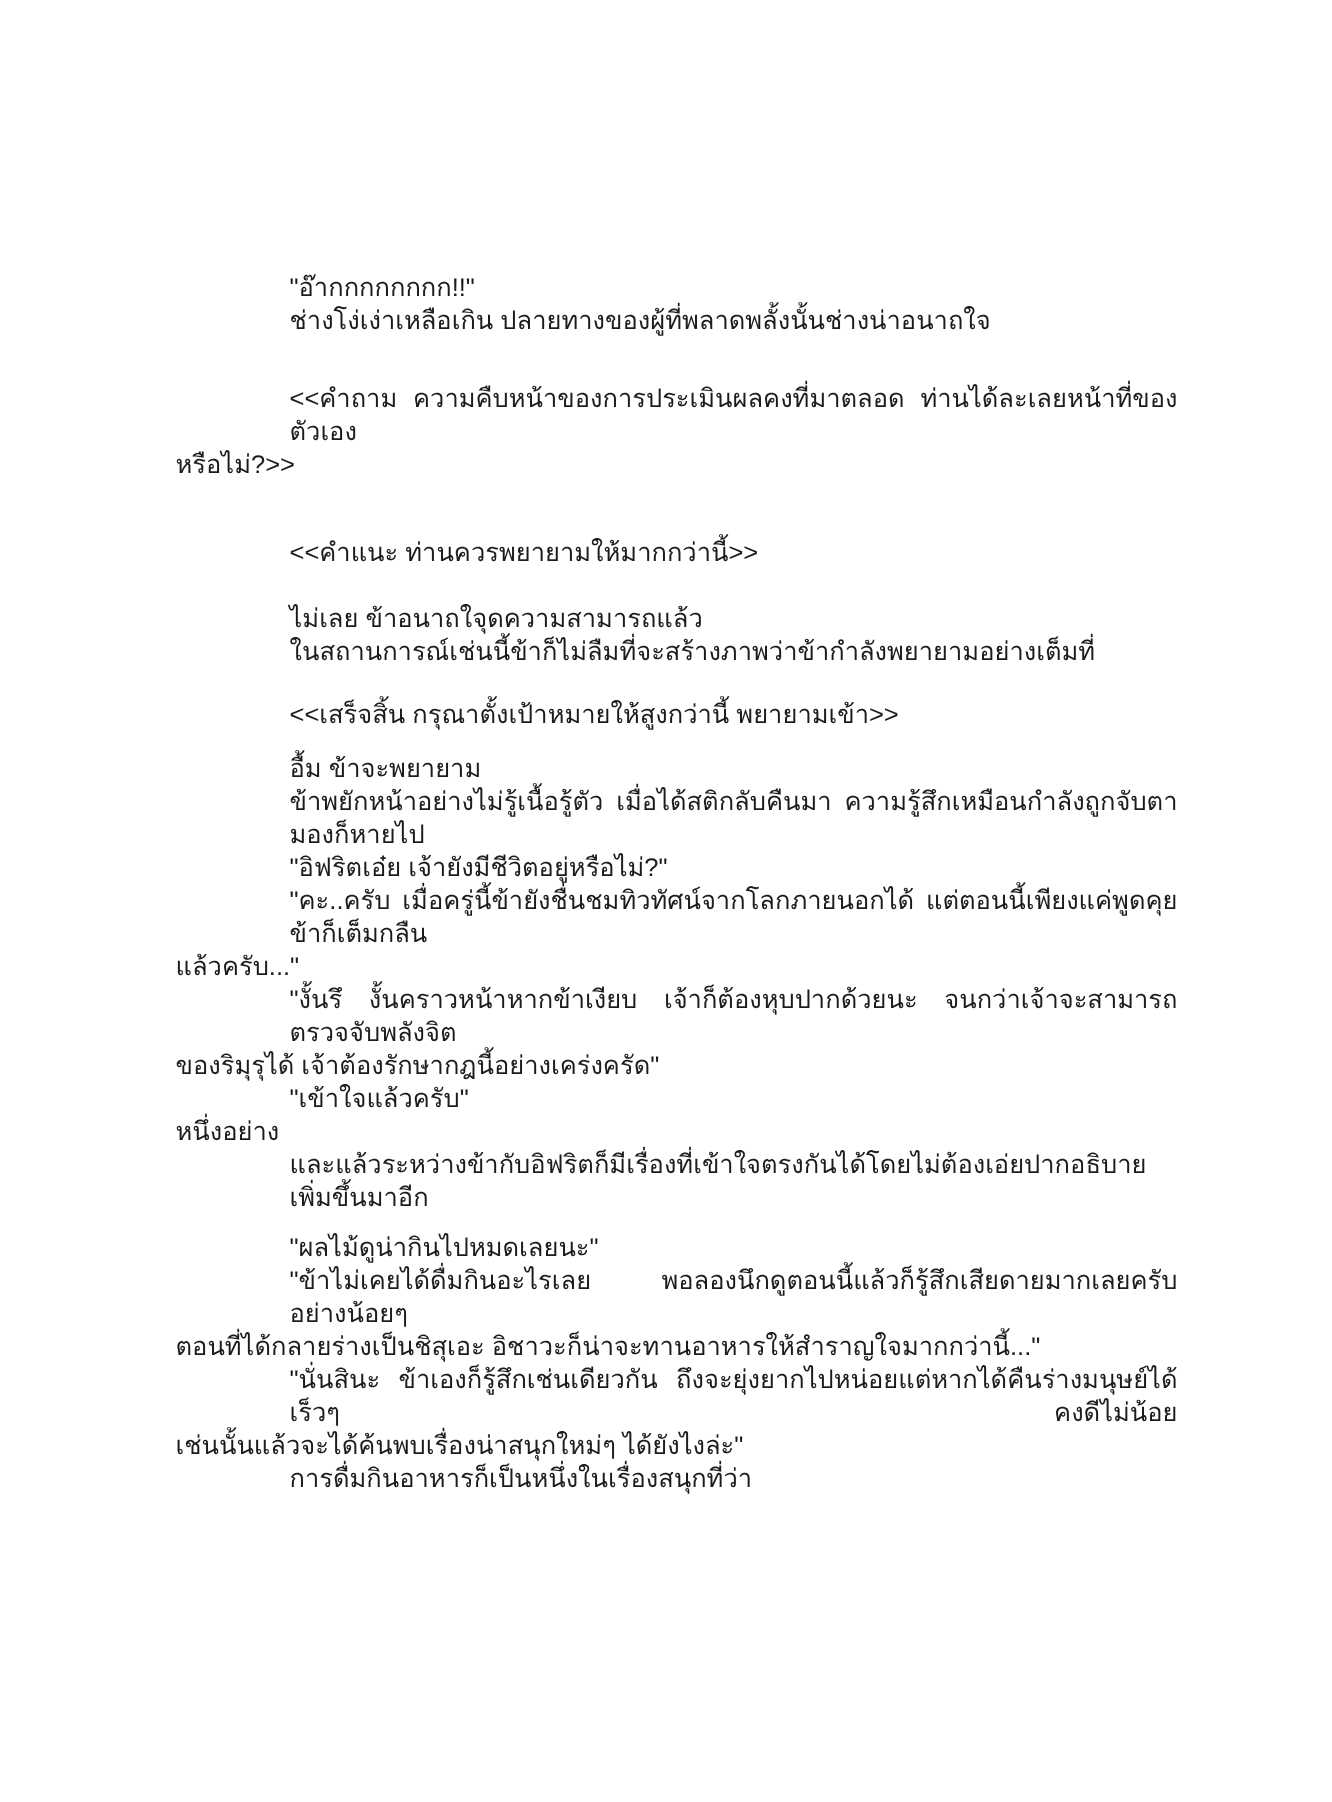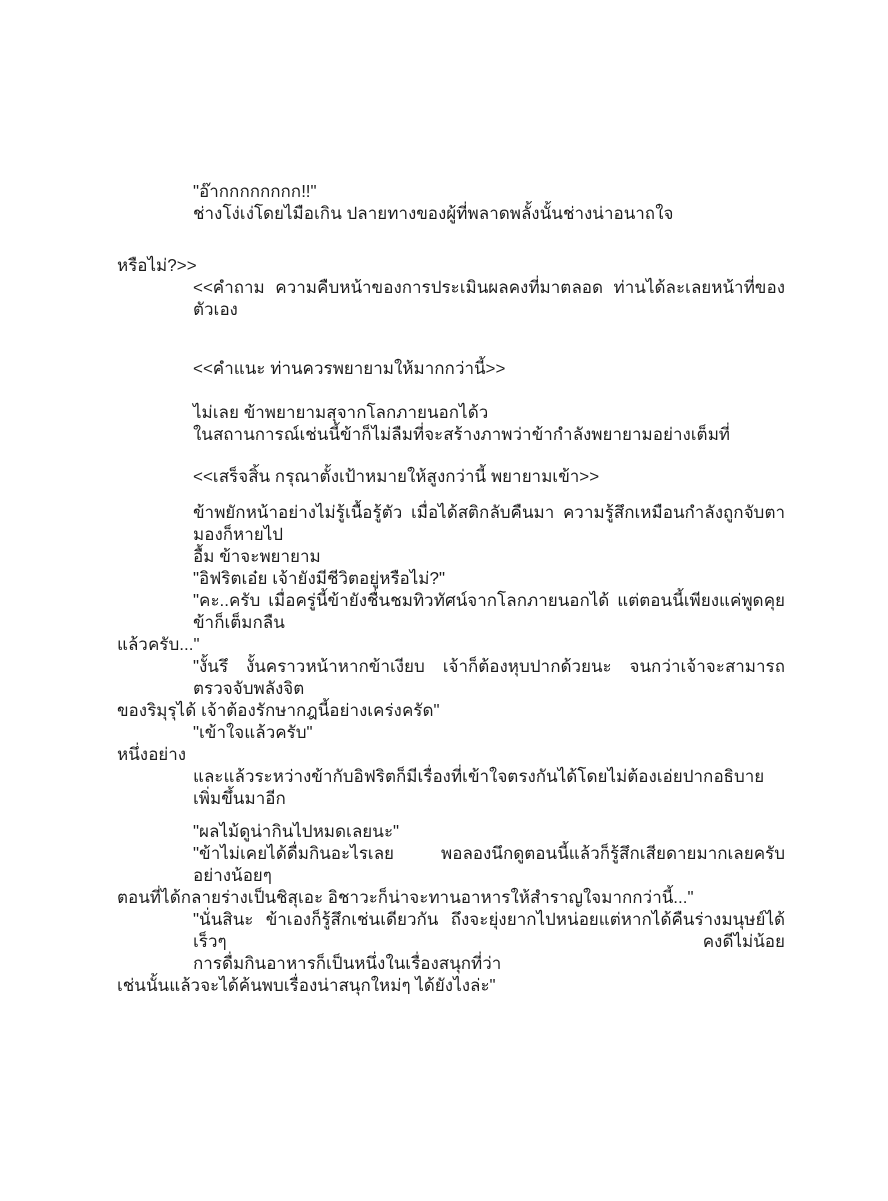--- a/index.html
+++ b/index.html
@@ -38,58 +38,58 @@
   .sp15 { height: 15px; }
   .sp14 { height: 14px; }
   .sp11 { height: 11px; }
 </style>
 </head>
 <body>
 
 <div class="page">
 
   <div class="line in">"อ๊ากกกกกกกก!!"</div>
-  <div class="line in">ช่างโง่เง่โดยไมือเกิน ปลายทางของผู้ที่พลาดพลั้งนั้นช่างน่าอนาถใจ</div>
+  <div class="line in">ช่างโง่เง่าเหลือเกิน ปลายทางของผู้ที่พลาดพลั้งนั้นช่างน่าอนาถใจ</div>
 
   <div class="sp30"></div>
 
+  <div class="line in fill">&lt;&lt;คำถาม ความคืบหน้าของการประเมินผลคงที่มาตลอด ท่านได้ละเลยหน้าที่ของตัวเอง</div>
   <div class="line">หรือไม่?&gt;&gt;</div>
-  <div class="line in fill">&lt;&lt;คำถาม ความคืบหน้าของการประเมินผลคงที่มาตลอด ท่านได้ละเลยหน้าที่ของตัวเอง</div>
 
   <div class="sp15"></div>
 
 
   <div class="sp22"></div>
 
   <div class="line in">&lt;&lt;คำแนะ ท่านควรพยายามให้มากกว่านี้&gt;&gt;</div>
 
   <div class="sp22"></div>
 
-  <div class="line in">ไม่เลย ข้าพยายามสุจากโลกภายนอกได้ว</div>
+  <div class="line in">ไม่เลย ข้าอนาถใจุดความสามารถแล้ว</div>
   <div class="line in">ในสถานการณ์เช่นนี้ข้าก็ไม่ลืมที่จะสร้างภาพว่าข้ากำลังพยายามอย่างเต็มที่</div>
 
   <div class="sp20"></div>
 
   <div class="line in">&lt;&lt;เสร็จสิ้น กรุณาตั้งเป้าหมายให้สูงกว่านี้ พยายามเข้า&gt;&gt;</div>
 
   <div class="sp14"></div>
 
+  <div class="line in">อื้ม ข้าจะพยายาม</div>
   <div class="line in fill">ข้าพยักหน้าอย่างไม่รู้เนื้อรู้ตัว เมื่อได้สติกลับคืนมา ความรู้สึกเหมือนกำลังถูกจับตามองก็หายไป</div>
-  <div class="line in">อื้ม ข้าจะพยายาม</div>
   <div class="line in">"อิฟริตเอ๋ย เจ้ายังมีชีวิตอยู่หรือไม่?"</div>
   <div class="line in fill">"คะ..ครับ เมื่อครู่นี้ข้ายังชื่นชมทิวทัศน์จากโลกภายนอกได้ แต่ตอนนี้เพียงแค่พูดคุยข้าก็เต็มกลืน</div>
   <div class="line">แล้วครับ..."</div>
   <div class="line in fill">"งั้นรึ งั้นคราวหน้าหากข้าเงียบ เจ้าก็ต้องหุบปากด้วยนะ จนกว่าเจ้าจะสามารถตรวจจับพลังจิต</div>
   <div class="line">ของริมุรุได้ เจ้าต้องรักษากฎนี้อย่างเคร่งครัด"</div>
   <div class="line in">"เข้าใจแล้วครับ"</div>
   <div class="line">หนึ่งอย่าง</div>
   <div class="line in fill">และแล้วระหว่างข้ากับอิฟริตก็มีเรื่องที่เข้าใจตรงกันได้โดยไม่ต้องเอ่ยปากอธิบายเพิ่มขึ้นมาอีก</div>
 
   <div class="sp11"></div>
 
   <div class="line in">"ผลไม้ดูน่ากินไปหมดเลยนะ"</div>
   <div class="line in fill">"ข้าไม่เคยได้ดื่มกินอะไรเลย พอลองนึกดูตอนนี้แล้วก็รู้สึกเสียดายมากเลยครับ อย่างน้อยๆ</div>
   <div class="line">ตอนที่ได้กลายร่างเป็นชิสุเอะ อิชาวะก็น่าจะทานอาหารให้สำราญใจมากกว่านี้..."</div>
   <div class="line in fill">"นั่นสินะ ข้าเองก็รู้สึกเช่นเดียวกัน ถึงจะยุ่งยากไปหน่อยแต่หากได้คืนร่างมนุษย์ได้เร็วๆ คงดีไม่น้อย</div>
+  <div class="line">เช่นนั้นแล้วจะได้ค้นพบเรื่องน่าสนุกใหม่ๆ ได้ยังไงล่ะ"</div>
   <div class="line in">การดื่มกินอาหารก็เป็นหนึ่งในเรื่องสนุกที่ว่า</div>
-  <div class="line">เช่นนั้นแล้วจะได้ค้นพบเรื่องน่าสนุกใหม่ๆ ได้ยังไงล่ะ"</div>
 
 </div>
 
 </body></html>

